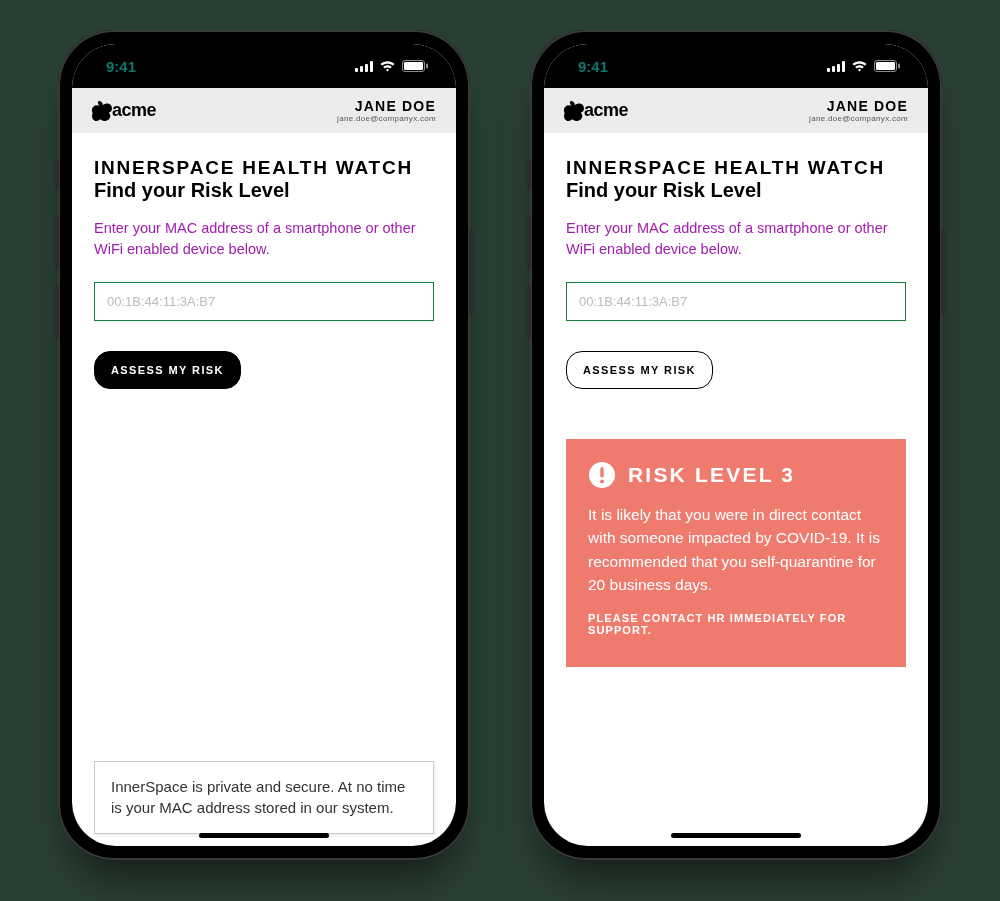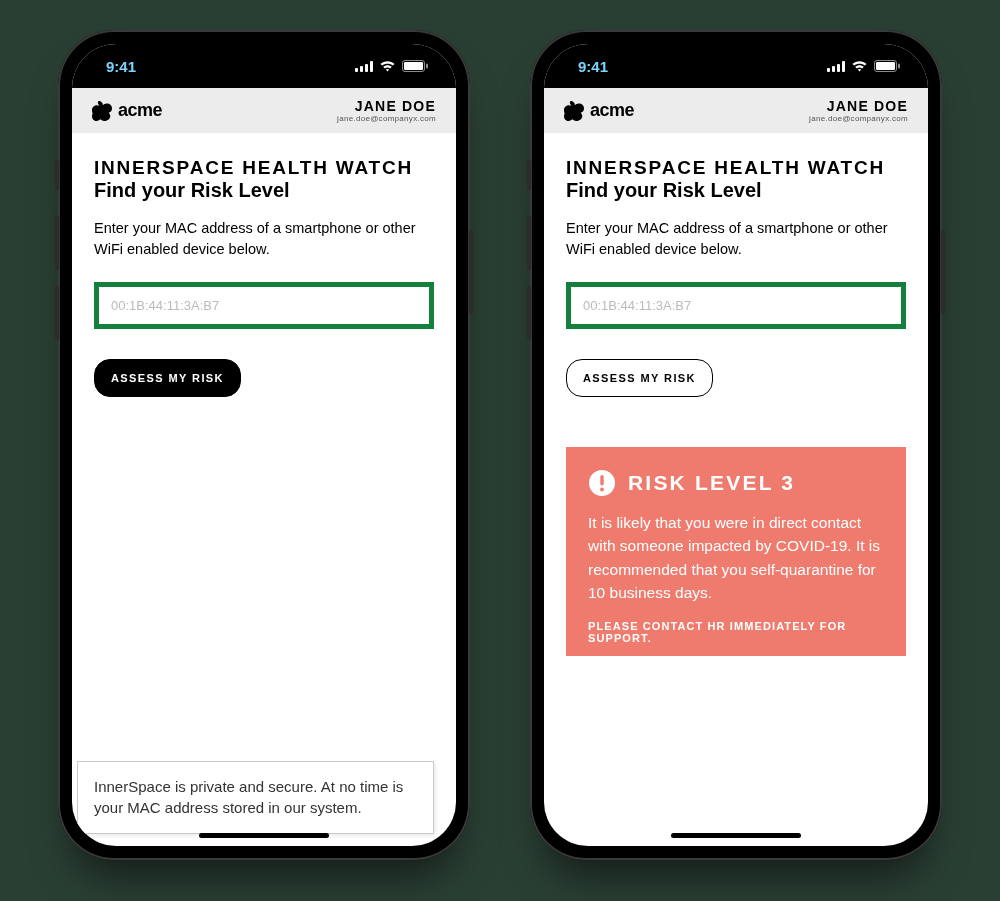--- a/index.html
+++ b/index.html
@@ -53,52 +53,52 @@
       z-index: 20;
     }
     
     .statusbar {
       height: 44px;
       background: #000;
       display: flex;
       justify-content: space-between;
       align-items: center;
       padding: 0 28px 0 34px;
-      color: #7dd3fc;
+      color: #0f766e;
       font-size: 15px;
       font-weight: 600;
     }
     .status-right { display: flex; align-items: center; gap: 6px; }
     .signal-icon, .wifi-icon, .battery-icon { display: inline-block; }
     
     .header {
       background: #ececec;
       display: flex;
       justify-content: space-between;
       align-items: center;
       padding: 10px 20px;
     }
-    .logo { display: flex; align-items: center; gap: 6px; }
+    .logo { display: flex; align-items: center; }
     .logo-mark { width: 20px; height: 20px; }
     .logo-text { font-weight: 800; font-size: 18px; letter-spacing: -0.5px; }
     .userbox { text-align: right; }
     .username { font-size: 14px; font-weight: 700; letter-spacing: 1.2px; }
     .useremail { font-size: 8px; color: #555; letter-spacing: 0.3px; margin-left: 16px; }
     
     .content { flex: 1; padding: 24px 22px 12px 22px; position: relative; }
     .page-title {
       font-size: 19px;
       font-weight: 800;
       letter-spacing: 1.8px;
     }
     .subheading { font-size: 20px; font-weight: 700; margin-bottom: 16px; }
-    .instructions { font-size: 14.5px; color: #000000; line-height: 1.45; margin-bottom: 22px; }
+    .instructions { font-size: 14.5px; color: #a21caf; line-height: 1.45; margin-bottom: 22px; }
     .mac-input {
       width: 100%;
-      border: 5px solid #15803d;
+      border: 1px solid #15803d;
       padding: 11px 12px;
       font-size: 13px;
       color: #8b5cf6;
       margin-bottom: 30px;
       font-family: inherit;
     }
     .mac-input::placeholder { color: #bbb; }
     .assess-btn {
       font-size: 11px;
       font-weight: 700;
@@ -106,36 +106,36 @@
       padding: 12px 16px;
       cursor: pointer;
       font-family: inherit;
       border-radius: 16px;
     }
     .assess-btn.solid { background: #000; color: #fff; border: 1px solid #000; }
     .assess-btn.outline { background: #fff; color: #000; border: 1px solid #000; }
     
     .privacy-card {
       position: absolute;
-      left: 5px; right: 22px;
+      left: 22px; right: 22px;
       bottom: 12px;
       border: 1px solid #c9c9c9;
       padding: 14px 16px;
       font-size: 15px;
       color: #333;
       line-height: 1.45;
       background: #fff;
       box-shadow: 2px 2px 4px rgba(0,0,0,0.08);
     }
     
     .risk-panel {
       margin-top: 50px;
       background: #ef7b6e;
       color: #fff;
-      padding: 22px 22px 12px 22px;
+      padding: 22px 22px 31px 22px;
     }
     .risk-header { display: flex; align-items: center; gap: 12px; margin-bottom: 14px; }
     .risk-icon {
       width: 28px; height: 28px; flex-shrink: 0;
     }
     .risk-title { font-size: 21px; font-weight: 800; letter-spacing: 2.2px; }
     .risk-body { font-size: 15.5px; line-height: 1.5; margin-bottom: 16px; }
     .risk-contact { font-size: 11px; font-weight: 700; letter-spacing: 1.1px; }
     .home-indicator {
       position: absolute;
@@ -259,21 +259,21 @@
 
         <div class="risk-panel">
           <div class="risk-header">
             <svg class="risk-icon" viewBox="0 0 28 28">
                 <circle cx="14" cy="14" r="13" fill="#fff"></circle>
                 <rect x="12.3" y="6" width="3.4" height="10.5" rx="1.7" fill="#ef7b6e"></rect>
                 <circle cx="14" cy="20.5" r="2" fill="#ef7b6e"></circle>
               </svg>
             <div class="risk-title">RISK LEVEL 3</div>
           </div>
-          <div class="risk-body">It is likely that you were in direct contact with someone impacted by COVID-19. It is recommended that you self-quarantine for 10 business days.</div>
+          <div class="risk-body">It is likely that you were in direct contact with someone impacted by COVID-19. It is recommended that you self-quarantine for 20 business days.</div>
           <div class="risk-contact">PLEASE CONTACT HR IMMEDIATELY FOR SUPPORT.</div>
         </div>
       </div>
 
       <div class="home-indicator"></div>
     </div>
   </div>
 </div>
 
 </body></html>

